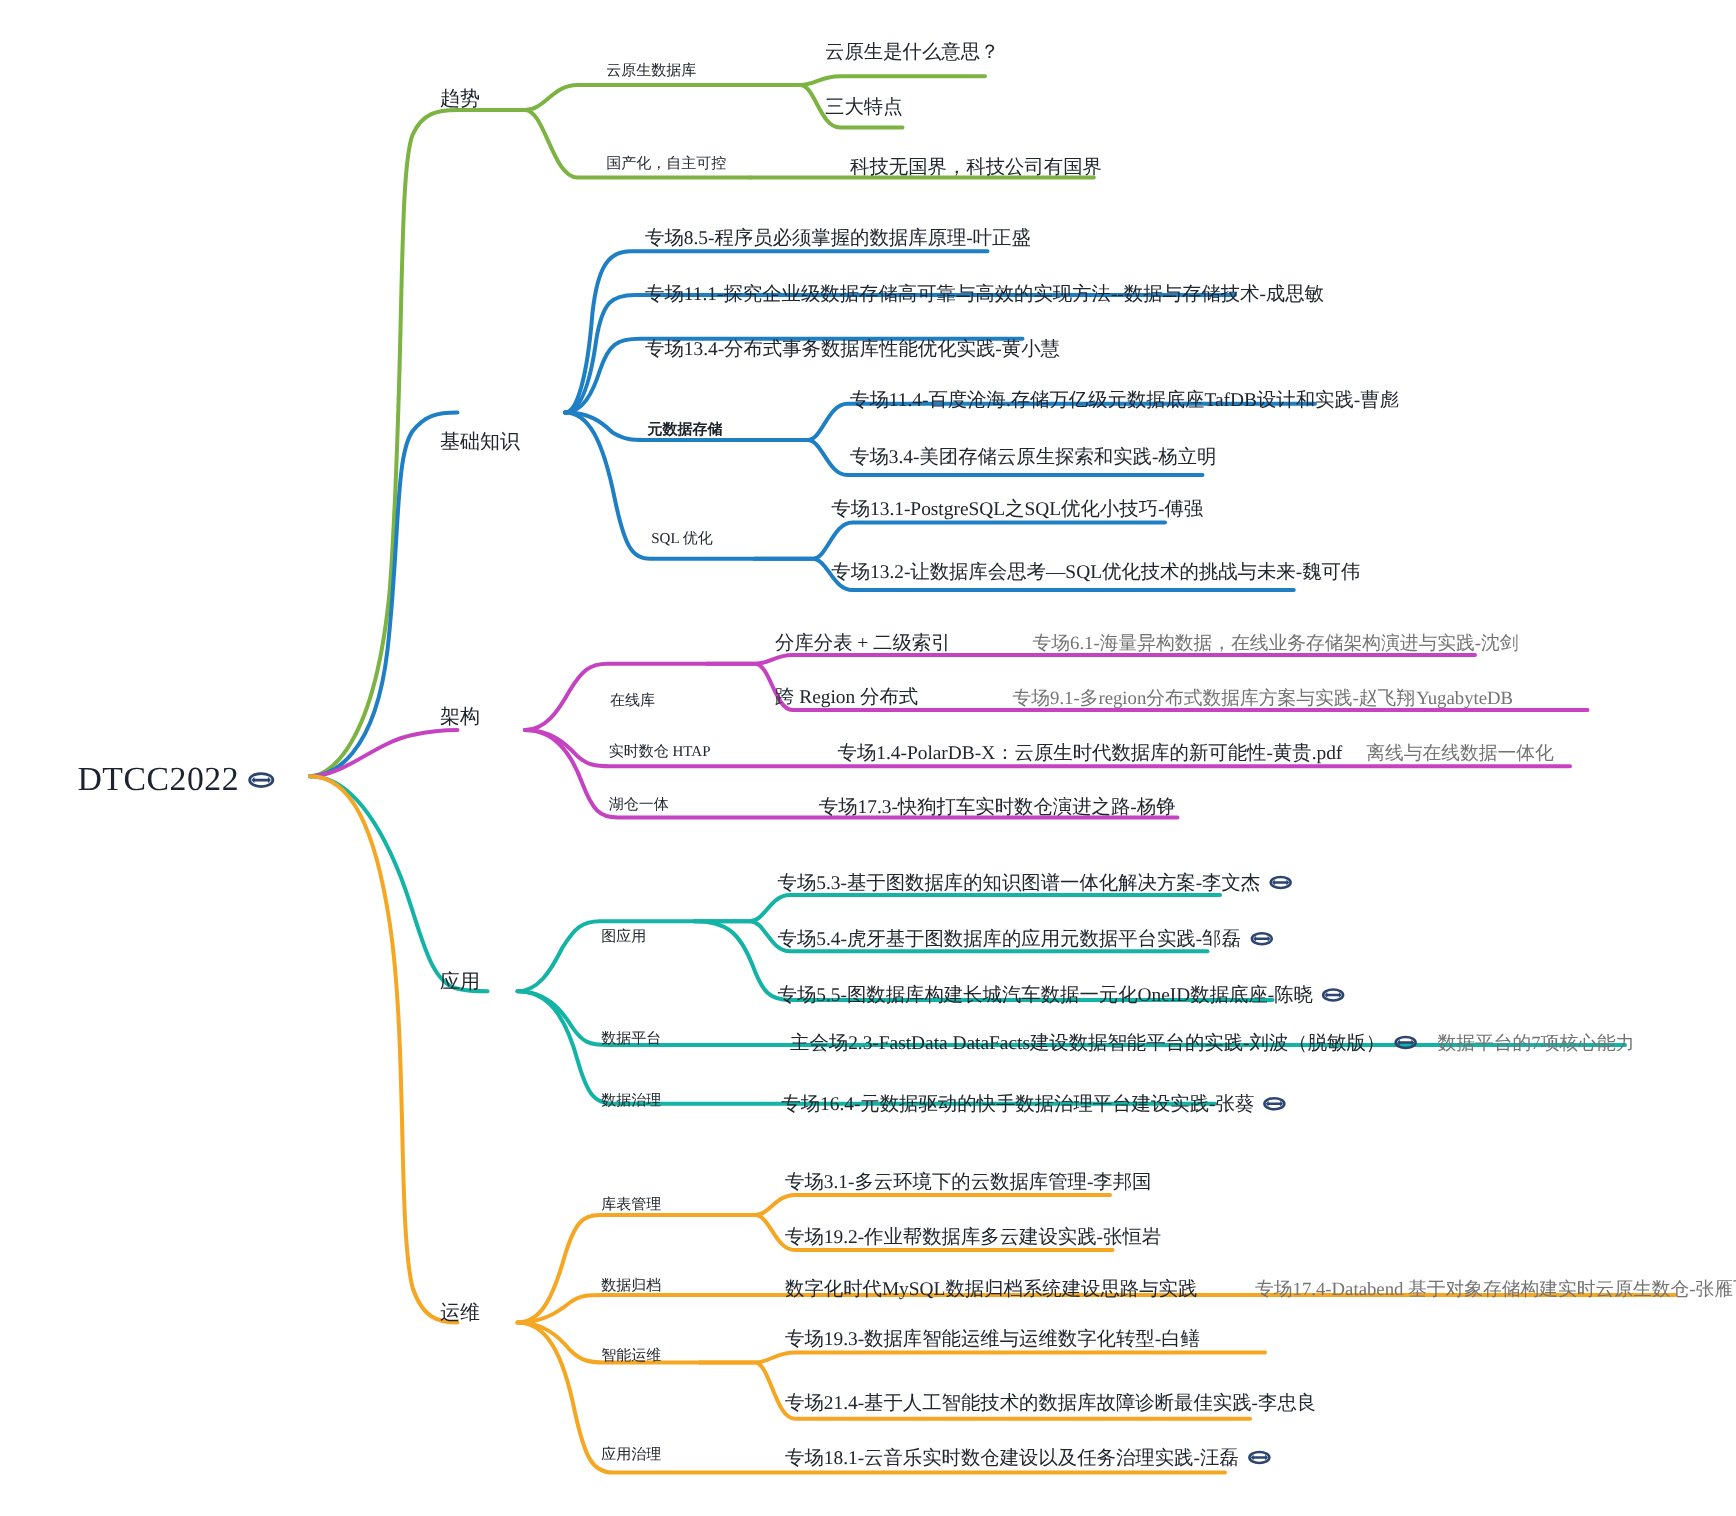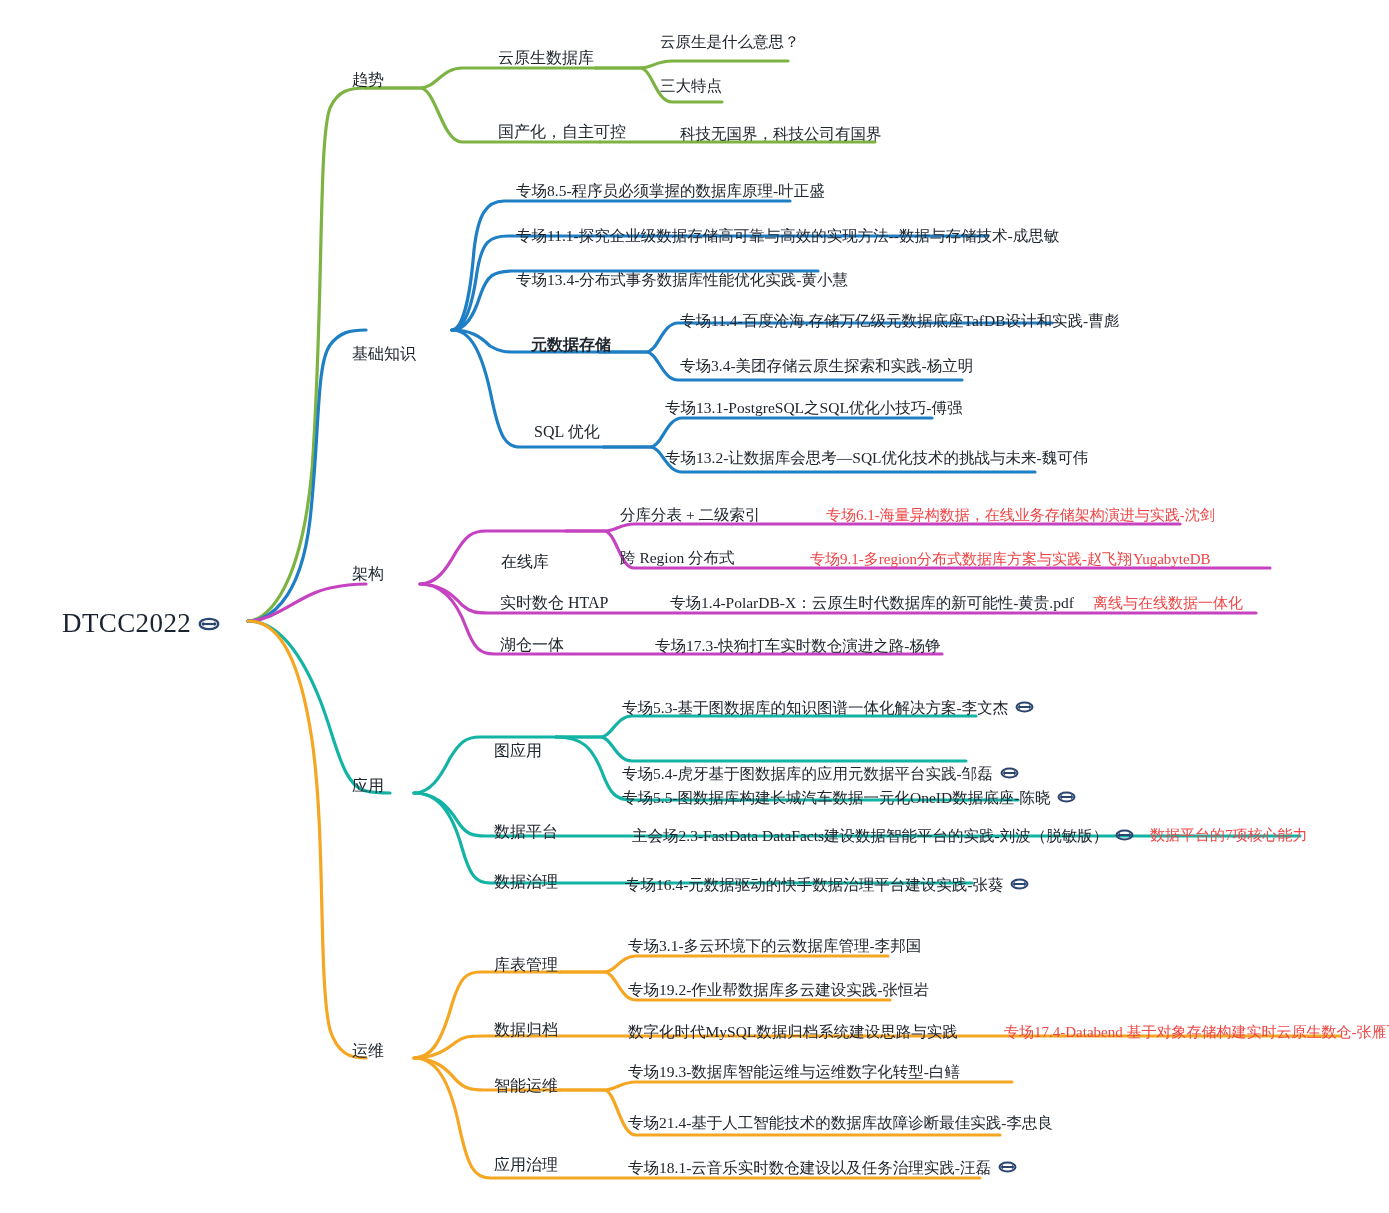--- a/index.html
+++ b/index.html
@@ -4,23 +4,23 @@
 <style>
   html,body{margin:0;padding:0;background:#ffffff;}
   body{width:1389px;height:1213px;overflow:hidden;
        font-family:"Liberation Serif","DejaVu Serif",serif;color:#1b2330;}
   #stage{position:relative;width:1389px;height:1213px;background:#fff;}
   svg.links{position:absolute;left:0;top:0;width:1389px;height:1213px;}
   .node{position:absolute;white-space:nowrap;line-height:1;}
   .node .txt{display:inline-block;vertical-align:middle;}
   .root{font-size:27px;letter-spacing:.4px;color:#1b2330;}
   .lvl1{font-size:16px;color:#20262e;}
-  .lvl2{font-size:16px;color:#20262e;margin-left:13px;}
+  .lvl2{font-size:12px;color:#20262e;}
   .lvl3{font-size:15.5px;color:#20262e;}
-  .lvl4{font-size:15px;color:#ef4444;}
+  .lvl4{font-size:15px;color:#737373;}
   .linkicon{display:inline-block;vertical-align:middle;margin-left:7px;}
   .linkicon svg{display:block;}
 </style>
 </head>
 <body>
 
 <div id="stage">
   <svg class="links" viewBox="0 0 1389 1213">
     <g fill="none" stroke-linecap="round" stroke-width="3.2">
 
@@ -110,21 +110,21 @@
   <div class="node lvl3" style="left:655px;top:638px;">专场17.3-快狗打车实时数仓演进之路-杨铮</div>
 
   <div class="node lvl1" style="left:352px;top:778px;">应用</div>
   <div class="node lvl2" style="left:481px;top:743px;">图应用</div>
   <div class="node lvl3" style="left:622px;top:698px;"><span class="txt">专场5.3-基于图数据库的知识图谱一体化解决方案-李文杰</span><span class="linkicon"><svg width="19" height="12" viewBox="0 0 22 14">
           <ellipse cx="11" cy="7" rx="9.3" ry="5.2" fill="none" stroke="#2b4570" stroke-width="2.4"></ellipse>
           <path d="M4.4 7 H17.6" stroke="#2b4570" stroke-width="2.4"></path>
           <path d="M5.6 4.2 L3 7 L5.6 9.8" fill="#2b4570" stroke="none"></path>
           <path d="M16.4 4.2 L19 7 L16.4 9.8" fill="#2b4570" stroke="none"></path>
         </svg></span></div>
-  <div class="node lvl3" style="left:622px;top:743px;margin-top:21px;"><span class="txt">专场5.4-虎牙基于图数据库的应用元数据平台实践-邹磊</span><span class="linkicon"><svg width="19" height="12" viewBox="0 0 22 14">
+  <div class="node lvl3" style="left:622px;top:743px;"><span class="txt">专场5.4-虎牙基于图数据库的应用元数据平台实践-邹磊</span><span class="linkicon"><svg width="19" height="12" viewBox="0 0 22 14">
           <ellipse cx="11" cy="7" rx="9.3" ry="5.2" fill="none" stroke="#2b4570" stroke-width="2.4"></ellipse>
           <path d="M4.4 7 H17.6" stroke="#2b4570" stroke-width="2.4"></path>
           <path d="M5.6 4.2 L3 7 L5.6 9.8" fill="#2b4570" stroke="none"></path>
           <path d="M16.4 4.2 L19 7 L16.4 9.8" fill="#2b4570" stroke="none"></path>
         </svg></span></div>
   <div class="node lvl3" style="left:622px;top:788px;"><span class="txt">专场5.5-图数据库构建长城汽车数据一元化OneID数据底座-陈晓</span><span class="linkicon"><svg width="19" height="12" viewBox="0 0 22 14">
           <ellipse cx="11" cy="7" rx="9.3" ry="5.2" fill="none" stroke="#2b4570" stroke-width="2.4"></ellipse>
           <path d="M4.4 7 H17.6" stroke="#2b4570" stroke-width="2.4"></path>
           <path d="M5.6 4.2 L3 7 L5.6 9.8" fill="#2b4570" stroke="none"></path>
           <path d="M16.4 4.2 L19 7 L16.4 9.8" fill="#2b4570" stroke="none"></path>

